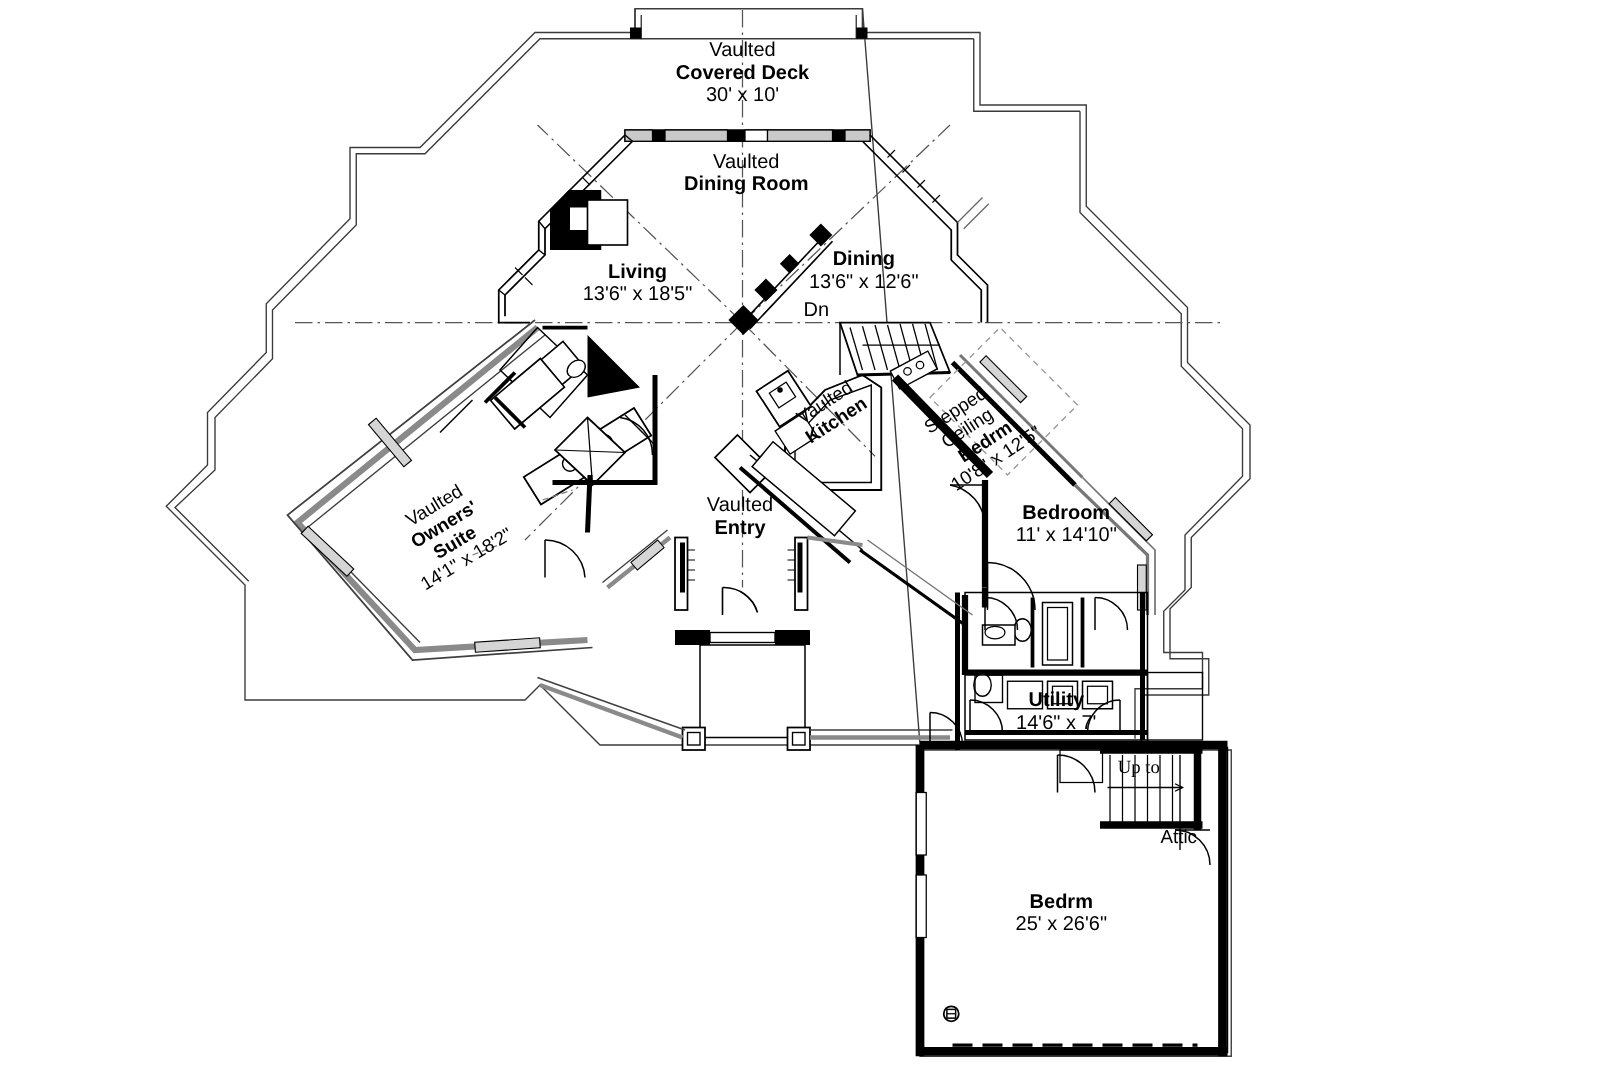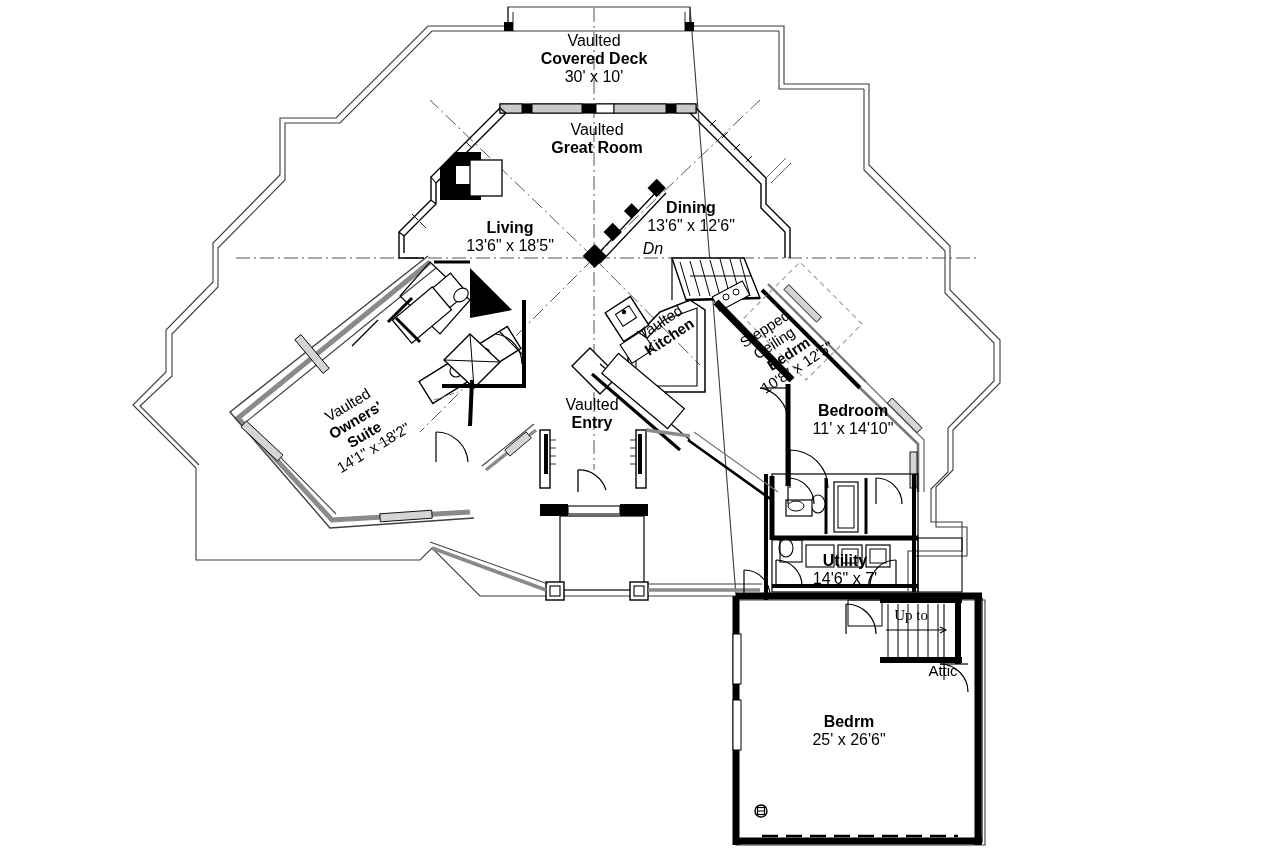--- a/index.html
+++ b/index.html
@@ -388,24 +388,24 @@
   </svg>
 
   <div class="lbl ctr sz16" style="left:594px; top:59px;">
     <span class="t1">Vaulted</span>
     <span class="t2">Covered Deck</span>
     <span class="t3">30' x 10'</span>
   </div>
 
   <div class="lbl ctr sz16" style="left:597px; top:139px;">
     <span class="t1">Vaulted</span>
-    <span class="t2">Great Room</span>
-  </div>
-
-  <div class="lbl ctr sz16" style="left:510px; top:237px;">
+    <span class="t2">Dining Room</span>
+  </div>
+
+  <div class="lbl ctr sz16" style="left:510px; top:227px;">
     <span class="t2">Living</span>
     <span class="t3">13'6" x 18'5"</span>
   </div>
 
   <div class="lbl ctr sz16" style="left:691px; top:217px;">
     <span class="t2">Dining</span>
     <span class="t3">13'6" x 12'6"</span>
   </div>
 
   <div class="lbl sz15" style="left:665px; top:330px; transform:translate(-50%,-50%) rotate(-33deg);">
@@ -438,19 +438,19 @@
   <div class="lbl ctr sz16" style="left:845px; top:570px;">
     <span class="t2">Utility</span>
     <span class="t3">14'6" x 7'</span>
   </div>
 
   <div class="lbl ctr sz16" style="left:849px; top:731px;">
     <span class="t2">Bedrm</span>
     <span class="t3">25' x 26'6"</span>
   </div>
 
-  <div class="lbl ctr sz16" style="left:653px; top:249px;font-style:italic;">Dn</div>
+  <div class="lbl ctr sz16" style="left:653px; top:249px;">Dn</div>
 
   <div class="lbl ctr sz15" style="left:911px; top:615px;font-family:Liberation Serif, serif;">Up to</div>
 
   <div class="lbl ctr sz15" style="left:911px; top:671px;margin-left:32px;">Attic</div>
 
 </div>
 
 </body></html>

